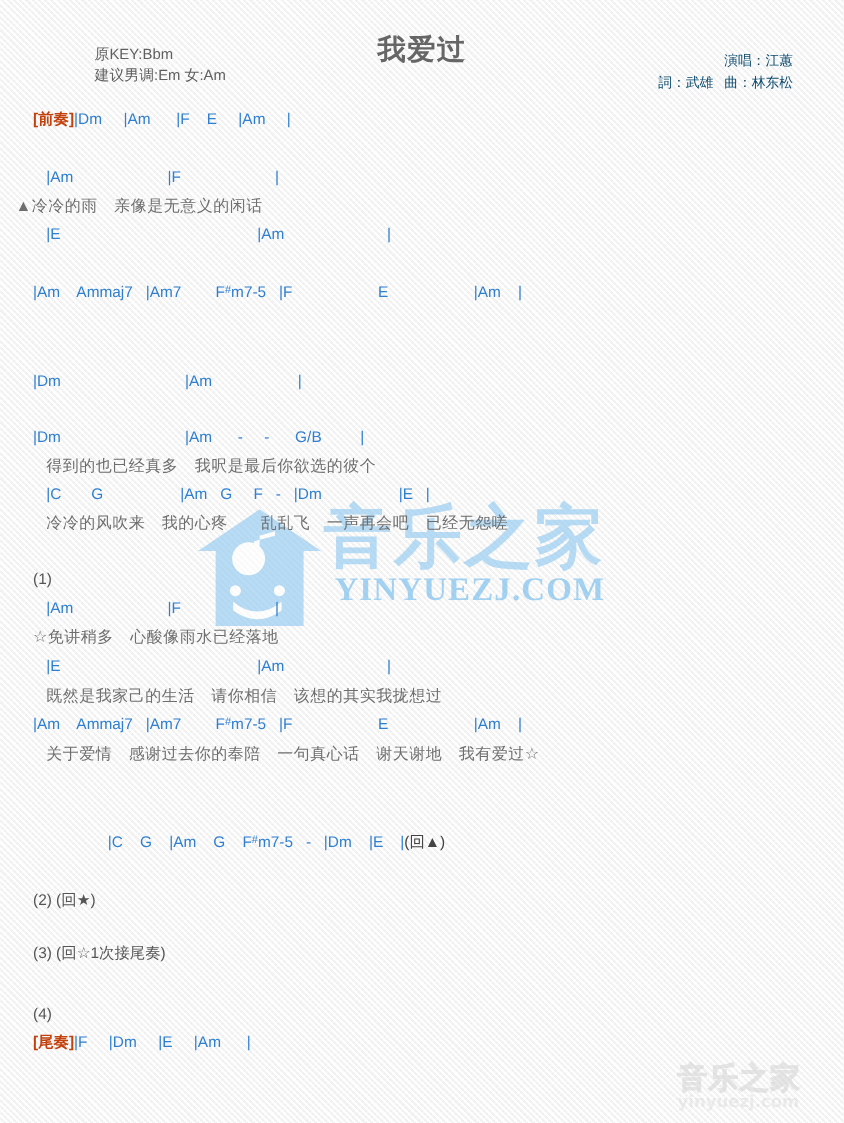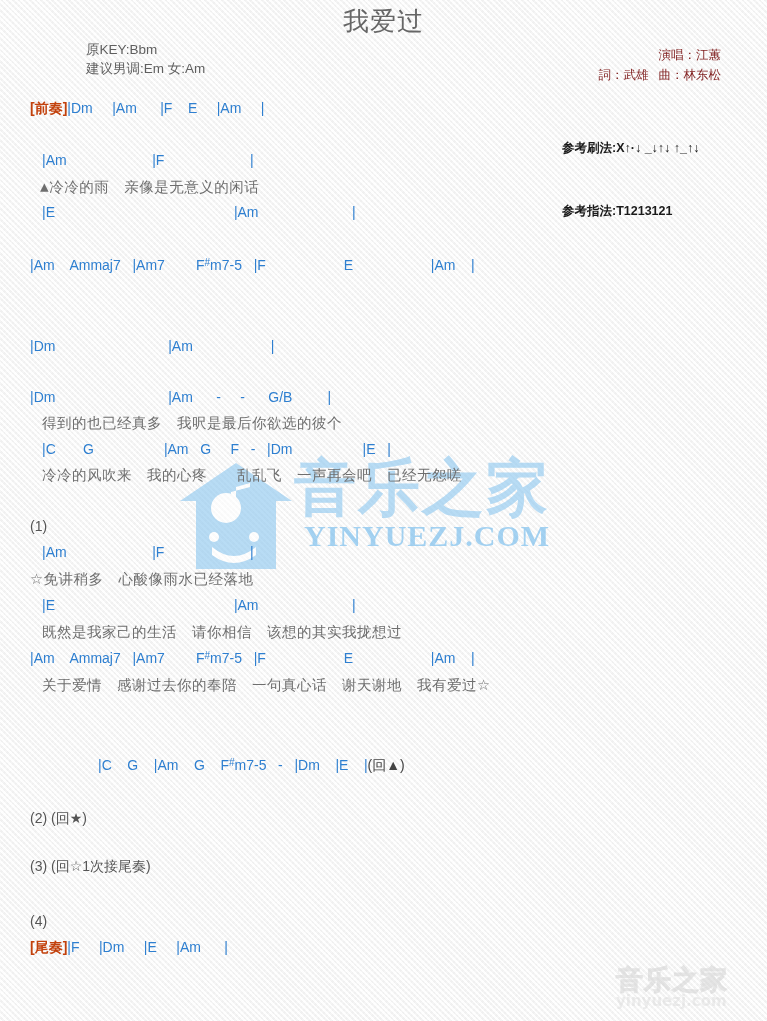--- a/index.html
+++ b/index.html
@@ -16,32 +16,33 @@
     font-family: "Liberation Sans", "DejaVu Sans", sans-serif;
     color: #6c6c6c;
     -webkit-font-smoothing: antialiased;
   }
 
   .sheet { position: absolute; inset: 0; }
 
   
   .title {
     position: absolute;
-    top: 4px;
+    top: 28px;
     left: 0;
     width: 767px;
     text-align: center;
     font-size: 26px;
     color: #666666;
     letter-spacing: 1px;
+    font-weight: bold;
   }
   .keyinfo { position: absolute; left: 86px; top: 40px; font-size: 13.5px; line-height: 19px; color: #5f5f5f; }
   .keyinfo div { white-space: pre; }
 
-  .credits { position: absolute; right: 46px; top: 45px; text-align: right; font-size: 12.5px; line-height: 20px; color: #7f1d1d; }
+  .credits { position: absolute; right: 46px; top: 45px; text-align: right; font-size: 12.5px; line-height: 20px; color: #0c4a6e; }
   .credits .line2 span { margin-left: 10px; }
 
   .refs { position: absolute; left: 562px; top: 96px; font-size: 12.5px; line-height: 21px; color: #1a1a1a; font-weight: bold; white-space: pre; }
   .refs .val { font-weight: bold; }
 
   
   .row { position: absolute; white-space: pre; }
   .chordline { font-size: 14px; color: #2e7fd0; letter-spacing: 0px; }
   .chordline .sect { color: #c2410c; font-weight: bold; }
   .lyricline { font-size: 14.5px; color: #6e6e6e; letter-spacing: 0.5px; }
@@ -116,29 +117,25 @@
     <div>建议男调:Em 女:Am</div>
   </div>
 
   <div class="credits">
     <div>演唱：江蕙</div>
     <div class="line2">
       <span>詞：武雄</span><span>曲：林东松</span>
     </div>
   </div>
 
-  <div class="refs">
-    <div><span>参考刷法:</span><span class="val">X↑·↓ _↓↑↓ ↑_↑↓</span></div>
-    <div><span>参考指法:</span><span class="val">T1213121</span></div>
-  </div>
 
   <div class="row chordline" style="left:30px; top:100px;"><span class="sect">[前奏]</span><span>|Dm     |Am      |F    E     |Am     |</span></div>
 
   <div class="row chordline" style="left:42px; top:152px;">|Am                      |F                      |</div>
-  <div class="row lyricline" style="left:40px; top:178px;font-family:Liberation Mono, monospace;">▲冷冷的雨　亲像是无意义的闲话</div>
+  <div class="row lyricline" style="left:14px; top:178px;">▲冷冷的雨　亲像是无意义的闲话</div>
 
   <div class="row chordline" style="left:42px; top:204px;">|E                                              |Am                        |</div>
 
   <div class="row chordline" style="left:30px; top:257px;"><span>|Am    Ammaj7   |Am7        F</span><span class="sup">#</span><span>m7-5   |F                    E                    |Am    |</span></div>
 
   <div class="row chordline" style="left:30px; top:338px;">|Dm                             |Am                    |</div>
 
   <div class="row chordline" style="left:30px; top:389px;">|Dm                             |Am      -     -      G/B         |</div>
   <div class="row lyricline" style="left:42px; top:414px;">得到的也已经真多　我呎是最后你欲选的彼个</div>
 

